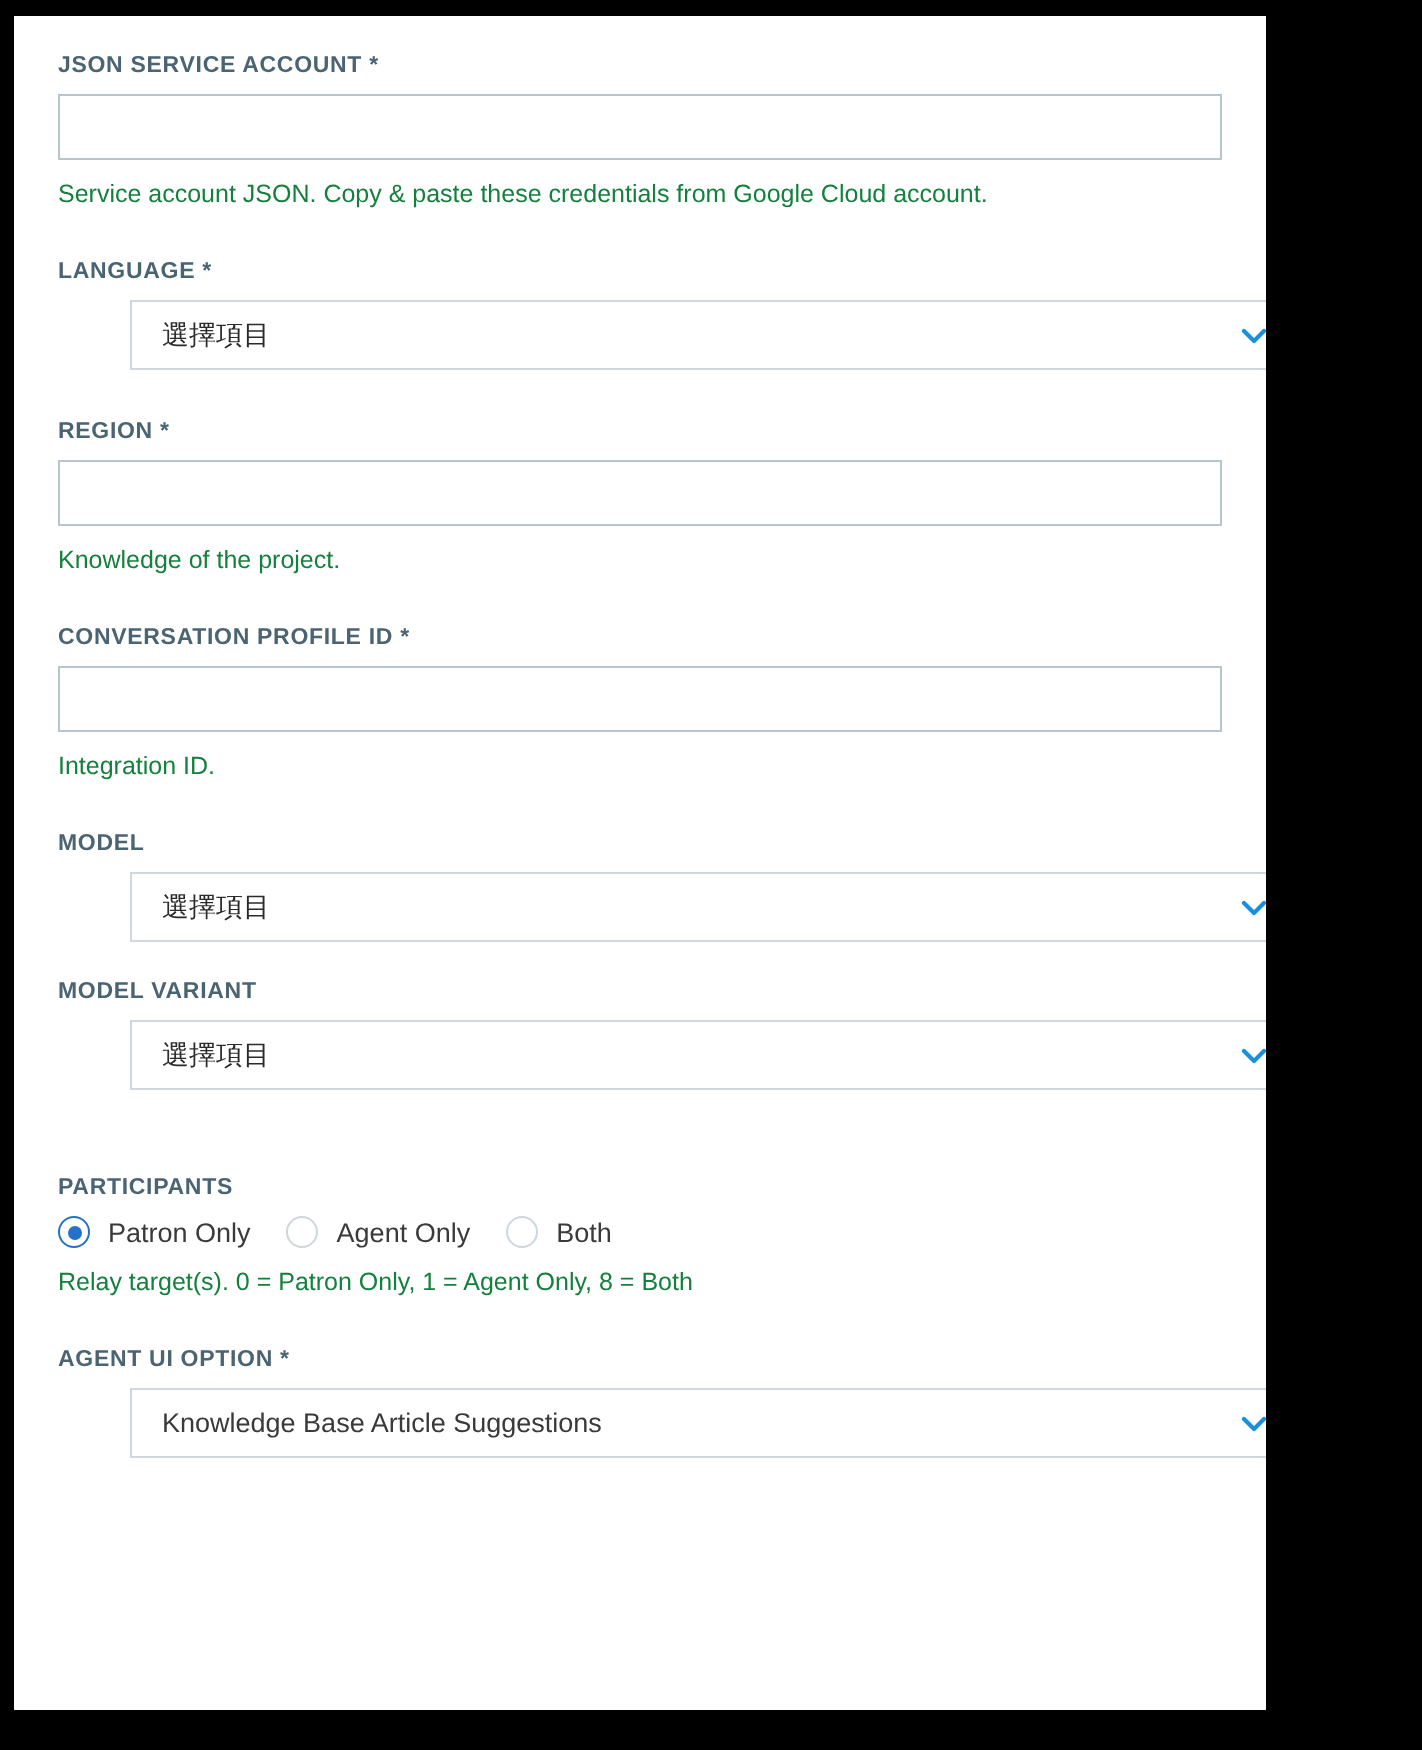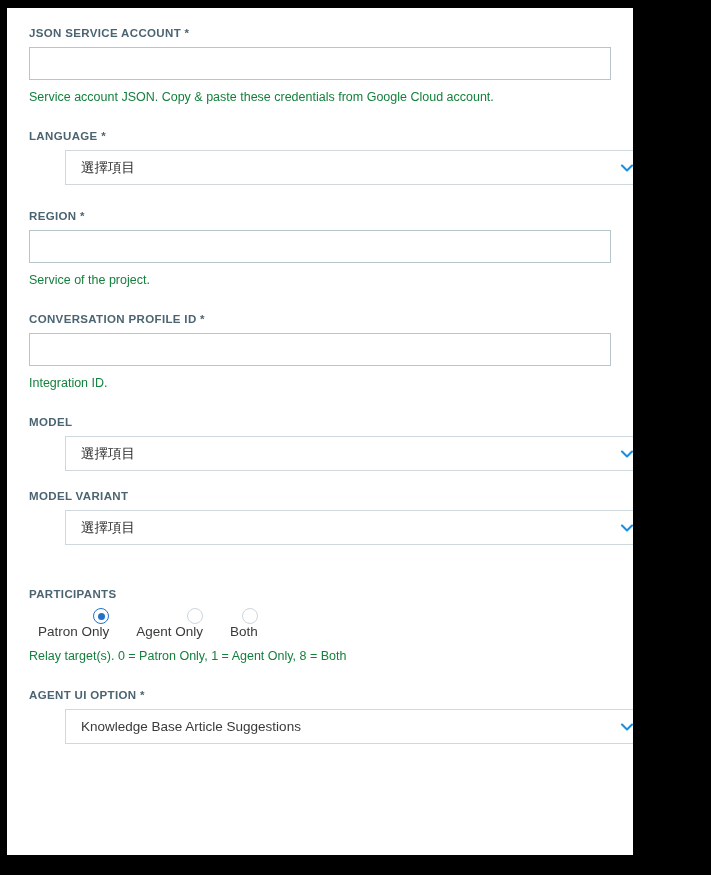--- a/index.html
+++ b/index.html
@@ -129,24 +129,23 @@
   }
 
   
   .radio-row {
     display: flex;
     align-items: center;
     margin-top: 3px;
   }
   .radio-opt {
     display: flex;
-    align-items: flex-end;
+    align-items: center;
     margin-right: 18px;
     cursor: pointer;
-    flex-direction: column;
   }
   .radio-dot {
     width: 16px;
     height: 16px;
     border-radius: 50%;
     border: 1.5px solid #cdd6db;
     box-sizing: border-box;
     background: #fff;
     position: relative;
     flex: none;
@@ -194,21 +193,21 @@
             </svg>
         </span>
       </div>
     </div>
 
     <div class="gap-a"></div>
 
     <div class="field">
       <div class="field-label">REGION *</div>
       <input class="text-input" type="text" value="" style="">
-      <div class="help-text">Service of the project.</div>
+      <div class="help-text">Knowledge of the project.</div>
     </div>
 
     <div class="gap-a"></div>
 
     <div class="field">
       <div class="field-label">CONVERSATION PROFILE ID *</div>
       <input class="text-input" type="text" value="" style="">
       <div class="help-text">Integration ID.</div>
     </div>
 

